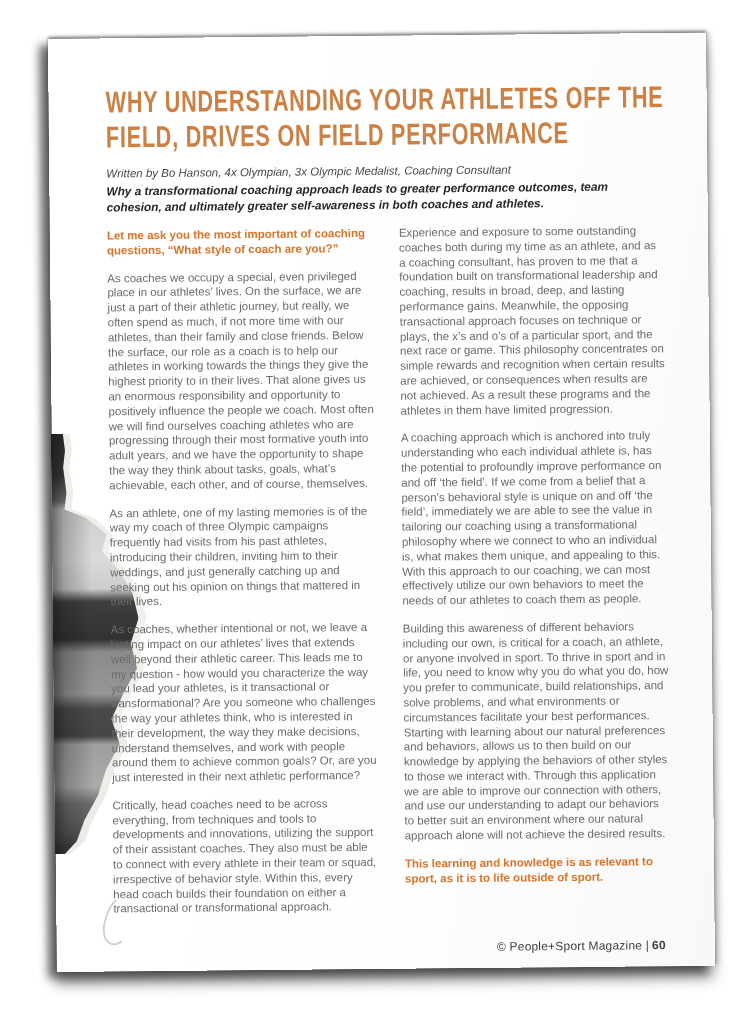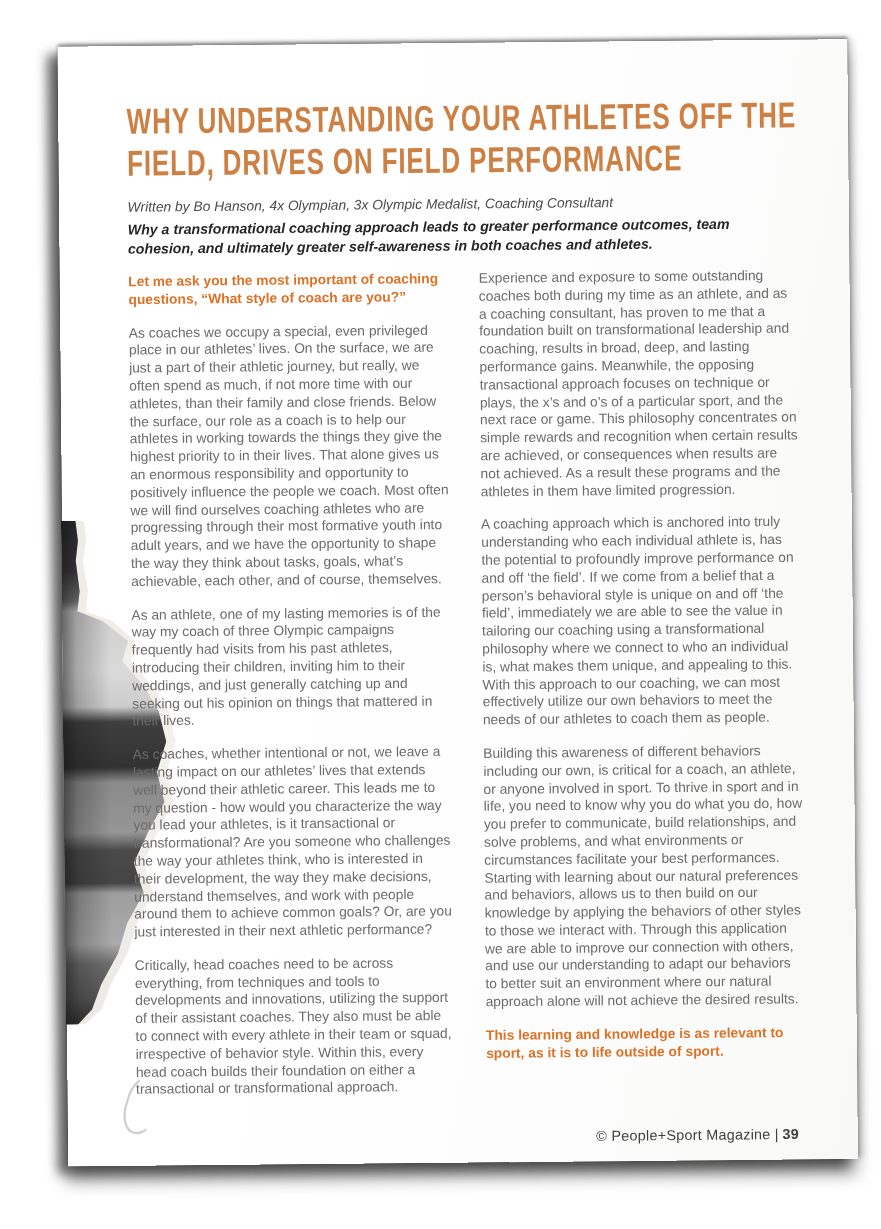--- a/index.html
+++ b/index.html
@@ -184,17 +184,17 @@
           <p>Experience and exposure to some outstanding coaches both during my time as an athlete, and as a coaching consultant, has proven to me that a foundation built on transformational leadership and coaching, results in broad, deep, and lasting performance gains. Meanwhile, the opposing transactional approach focuses on technique or plays, the x’s and o’s of a particular sport, and the next race or game. This philosophy concentrates on simple rewards and recognition when certain results are achieved, or consequences when results are not achieved. As a result these programs and the athletes in them have limited progression.</p>
           <p>A coaching approach which is anchored into truly understanding who each individual athlete is, has the potential to profoundly improve performance on and off ‘the field’. If we come from a belief that a person’s behavioral style is unique on and off ‘the field’, immediately we are able to see the value in tailoring our coaching using a transformational philosophy where we connect to who an individual is, what makes them unique, and appealing to this. With this approach to our coaching, we can most effectively utilize our own behaviors to meet the needs of our athletes to coach them as people.</p>
           <p>Building this awareness of different behaviors including our own, is critical for a coach, an athlete, or anyone involved in sport. To thrive in sport and in life, you need to know why you do what you do, how you prefer to communicate, build relationships, and solve problems, and what environments or circumstances facilitate your best performances. Starting with learning about our natural preferences and behaviors, allows us to then build on our knowledge by applying the behaviors of other styles to those we interact with. Through this application we are able to improve our connection with others, and use our understanding to adapt our behaviors to better suit an environment where our natural approach alone will not achieve the desired results.</p>
           <p class="callout">This learning and knowledge is as relevant to sport, as it is to life outside of sport.</p>
         </div>
 
       </div>
     </div>
 
     <div class="footer">
-      <span>© People+Sport Magazine |</span><span class="pageno">39</span>
+      <span>© People+Sport Magazine |</span><span class="pageno">60</span>
     </div>
 
   </div>
 </div>
 
 </body></html>

